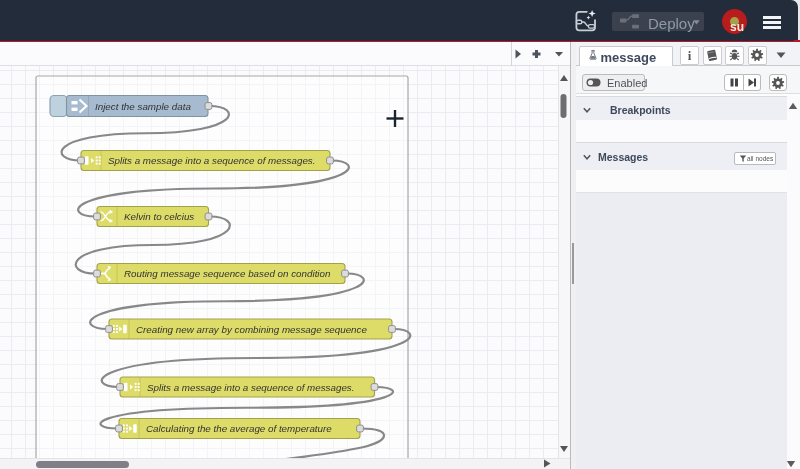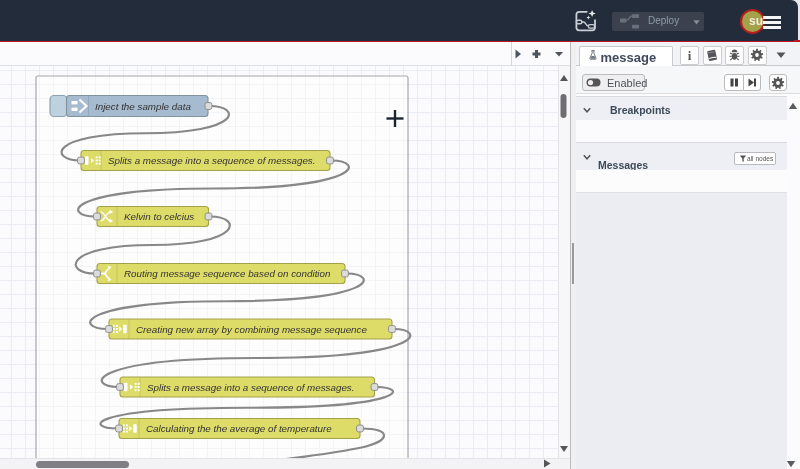--- a/index.html
+++ b/index.html
@@ -25,26 +25,26 @@
     <path d="M14.4 11.6 L15 13 L16.4 13.6 L15 14.2 L14.4 15.6 L13.8 14.2 L12.4 13.6 L13.8 13 Z" fill="#dfe3e8"></path>
   </svg>
 
   <div class="abs" style="left:612px;top:11.5px;width:91.5px;height:19.5px;background:#3b424e;border-radius:2px;"></div>
   <svg class="abs" style="left:618px;top:13px;" width="24" height="17" viewBox="0 0 24 17">
     <rect x="2" y="5.5" width="6.5" height="4" rx="0.8" fill="#68707c"></rect>
     <path d="M8.5 7.2 C 11.5 7.2 10.8 3 14.2 3" stroke="#68707c" stroke-width="1.3" fill="none"></path>
     <rect x="14" y="1.2" width="7" height="3.8" rx="0.8" fill="#68707c"></rect>
     <rect x="14" y="11.8" width="7" height="3.8" rx="0.8" fill="#68707c"></rect>
   </svg>
-  <div class="abs" style="left:648px;top:15px;width:44px;height:15px;font-size:10px;color:#8e9aa7;">Deploy</div>
+  <div class="abs" style="left:648px;top:15px;width:44px;height:15px;font-size:15px;color:#8e9aa7;">Deploy</div>
   <svg class="abs" style="left:692.5px;top:19.5px;" width="7" height="5" viewBox="0 0 7 5">
       <path d="M0.3 0.3 L6.7 0.3 L3.5 4.6 Z" fill="#848d99"></path>
     </svg>
 
-  <div class="abs" style="left:722px;top:9px;width:25px;height:25px;border-radius:50%;background:#a5a04a;border:2px solid #b91c1c;color:#f2eedd;font-size:12px;font-weight:bold;text-align:right;line-height:21px;margin-left:18px;">su</div>
+  <div class="abs" style="left:722px;top:9px;width:25px;height:25px;border-radius:50%;background:#a5a04a;border:8px solid #b91c1c;color:#f2eedd;font-size:12px;font-weight:bold;text-align:center;line-height:21px;">su</div>
 
   <div class="abs" style="left:763px;top:16px;width:18px;height:3px;background:#f2f4f6;"></div>
   <div class="abs" style="left:763px;top:21px;width:18px;height:3px;background:#f2f4f6;"></div>
   <div class="abs" style="left:763px;top:26px;width:18px;height:3px;background:#f2f4f6;"></div>
 
   <div class="abs" style="left:0;top:42px;width:570px;height:24px;background:#fbfbfd;border-bottom:1px solid #dddfe6;"></div>
   <div class="abs" style="left:511px;top:42px;width:1px;height:24px;background:#d4d6dd;"></div>
   <svg class="abs" style="left:505px;top:42px;" width="65" height="24" viewBox="0 0 65 24">
     <path d="M10.5 7.5 L16 12 L10.5 16.5 Z" fill="#4c545e"></path>
     <path d="M30 8 L33 8 L33 10.5 L35.5 10.5 L35.5 13.5 L33 13.5 L33 16 L30 16 L30 13.5 L27.5 13.5 L27.5 10.5 L30 10.5 Z" fill="#4c545e"></path>
@@ -282,21 +282,21 @@
   <svg class="abs" style="left:582.5px;top:106.5px;" width="8" height="6" viewBox="0 0 8 6">
       <path d="M0.8 1.2 L4 4.8 L7.2 1.2" fill="none" stroke="#555" stroke-width="1.5"></path>
     </svg>
   <div class="abs" style="left:598px;top:103.5px;font-size:10.5px;font-weight:bold;color:#3e4959;padding-left:12px;">Breakpoints</div>
   <div class="abs" style="left:576px;top:119.5px;width:224px;height:22.5px;background:#fbfbfd;"></div>
 
   <div class="abs" style="left:576px;top:142px;width:224px;height:27.5px;background:#edeff4;border-top:1px solid #d9dae0;"></div>
   <svg class="abs" style="left:582.5px;top:154px;" width="8" height="6" viewBox="0 0 8 6">
       <path d="M0.8 1.2 L4 4.8 L7.2 1.2" fill="none" stroke="#555" stroke-width="1.5"></path>
     </svg>
-  <div class="abs" style="left:598px;top:151px;font-size:10.5px;font-weight:bold;color:#3e4959;margin-top:8px;">Messages</div>
+  <div class="abs" style="left:598px;top:151px;font-size:10.5px;font-weight:bold;color:#3e4959;">Messages</div>
   <div class="abs" style="left:733.5px;top:151.5px;width:42px;height:13.5px;background:#fff;border:1px solid #b9b9bf;border-radius:2px;"></div>
   <svg class="abs" style="left:739px;top:154.5px;" width="8" height="8" viewBox="0 0 8 8">
       <path d="M0.8 0.5 L7.2 0.5 L4.7 3.6 L4.7 7 L3.3 6 L3.3 3.6 Z" fill="#555"></path>
     </svg>
   <div class="abs" style="left:747px;top:153.5px;font-size:8px;color:#555;transform:scaleX(0.82);transform-origin:left top;">all nodes</div>
 
   <div class="abs" style="left:576px;top:169.5px;width:224px;height:22px;background:#fcfcfd;"></div>
   <div class="abs" style="left:576px;top:191.5px;width:210.5px;height:277.5px;background:#ecedf3;border-top:1px solid #e1e2e8;"></div>
 
   <div class="abs" style="left:786.5px;top:95.5px;width:13.5px;height:373.5px;background:#fbfbfd;"></div>

